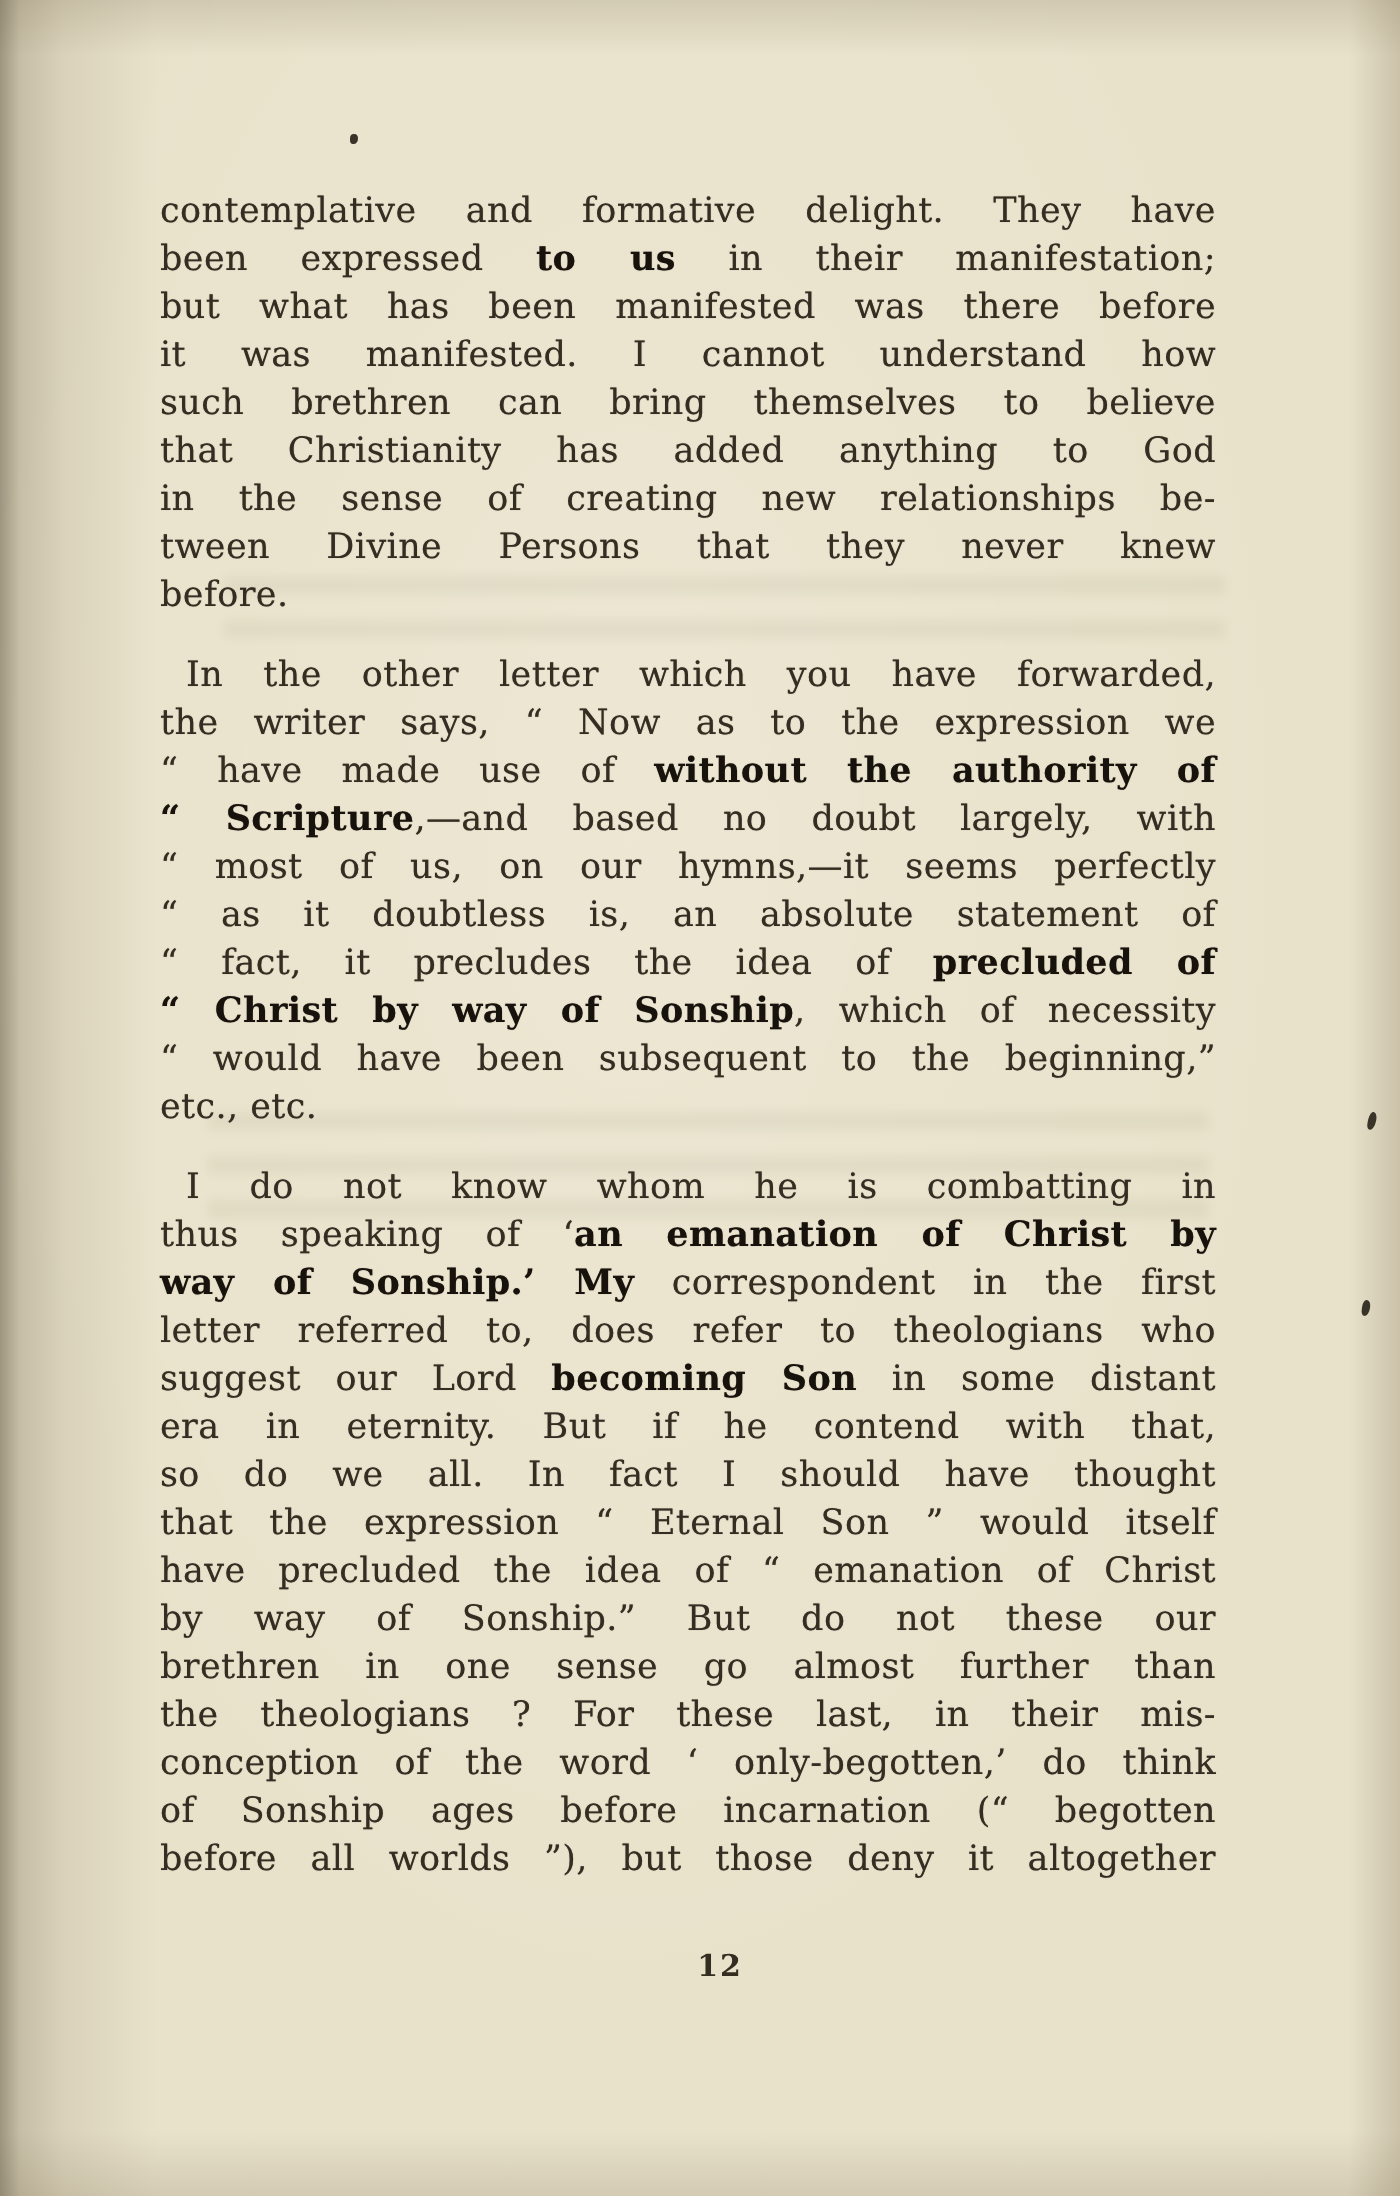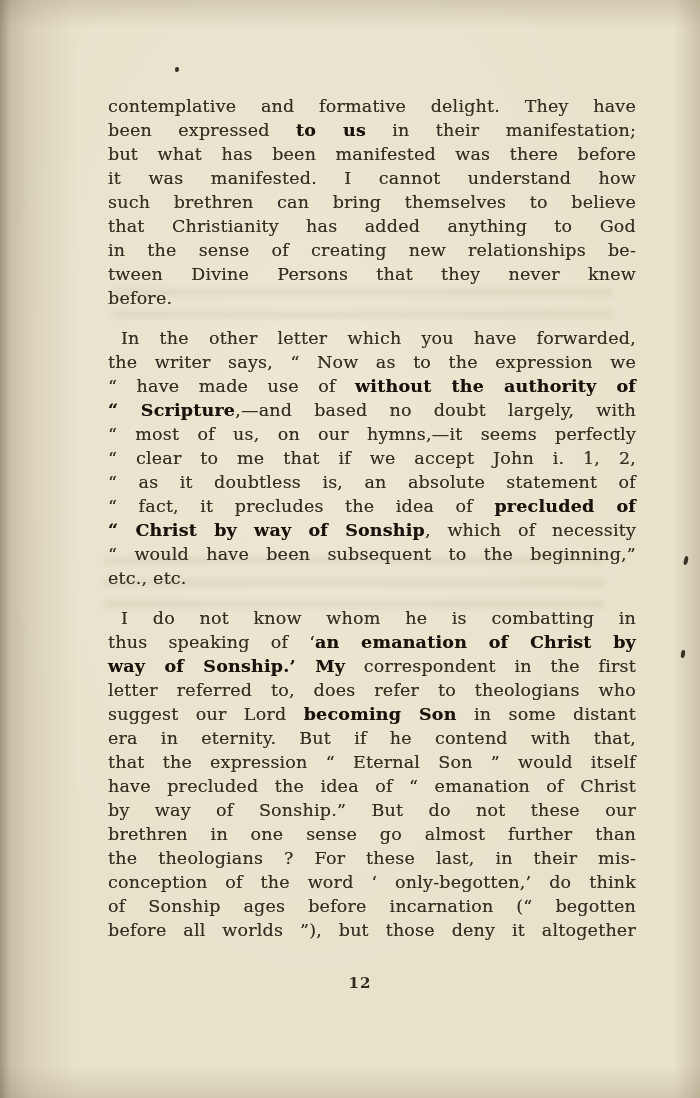--- a/index.html
+++ b/index.html
@@ -20,21 +20,21 @@
     background:
       radial-gradient(ellipse at 45% 38%, rgba(255,255,255,0.16), rgba(0,0,0,0) 62%),
       linear-gradient(90deg, rgba(88,79,58,0.52) 0px, rgba(118,106,80,0.30) 10px, rgba(148,136,108,0.18) 32px, rgba(0,0,0,0) 78px),
       linear-gradient(270deg, rgba(132,120,90,0.30) 0px, rgba(0,0,0,0) 26px),
       linear-gradient(180deg, rgba(132,120,90,0.24) 0px, rgba(0,0,0,0) 28px),
       linear-gradient(0deg, rgba(132,120,90,0.22) 0px, rgba(0,0,0,0) 32px),
       #e9e2cb;
   }
   .text-block {
     position: absolute;
-    left: 108px;
+    left: 80px;
     top: 94px;
     width: 528px;
     color: #332d22;
     font-size: 17.5px;
     line-height: 24px;
     letter-spacing: 0.2px;
     text-shadow: 0 0 0.4px rgba(51,45,34,0.55);
   }
   .paragraph {
     margin: 0 0 16px 0;
@@ -110,34 +110,34 @@
         <div class="line"><span>in the sense of creating new relationships be-</span></div>
         <div class="line"><span>tween Divine Persons that they never knew</span></div>
         <div class="line lastline"><span>before.</span></div>
       </div>
       <div class="paragraph">
         <div class="line indent"><span>In the other letter which you have forwarded,</span></div>
         <div class="line"><span>the writer says, “ Now as to the expression we</span></div>
         <div class="line"><span>“ have made use of </span><span class="bold">without the authority of</span></div>
         <div class="line"><span class="bold">“ Scripture</span><span>,—and based no doubt largely, with</span></div>
         <div class="line"><span>“ most of us, on our hymns,—it seems perfectly</span></div>
-        <div class="line"><span>“ clear to me that if we accept John i. 1, 2,</span></div>
         <div class="line"><span>“ as it doubtless is, an absolute statement of</span></div>
         <div class="line"><span>“ fact, it precludes the idea of </span><span class="bold">precluded of</span></div>
         <div class="line"><span class="bold">“ Christ by way of Sonship</span><span>, which of necessity</span></div>
         <div class="line"><span>“ would have been subsequent to the beginning,”</span></div>
         <div class="line lastline"><span>etc., etc.</span></div>
       </div>
       <div class="paragraph">
         <div class="line indent"><span>I do not know whom he is combatting in</span></div>
         <div class="line"><span>thus speaking of ‘</span><span class="bold">an emanation of Christ by</span></div>
         <div class="line"><span class="bold">way of Sonship.’ My</span><span> correspondent in the first</span></div>
         <div class="line"><span>letter referred to, does refer to theologians who</span></div>
         <div class="line"><span>suggest our Lord </span><span class="bold">becoming Son</span><span> in some distant</span></div>
         <div class="line"><span>era in eternity. But if he contend with that,</span></div>
+        <div class="line"><span>so do we all. In fact I should have thought</span></div>
         <div class="line"><span>that the expression “ Eternal Son ” would itself</span></div>
         <div class="line"><span>have precluded the idea of “ emanation of Christ</span></div>
         <div class="line"><span>by way of Sonship.” But do not these our</span></div>
         <div class="line"><span>brethren in one sense go almost further than</span></div>
         <div class="line"><span>the theologians ? For these last, in their mis-</span></div>
         <div class="line"><span>conception of the word ‘ only-begotten,’ do think</span></div>
         <div class="line"><span>of Sonship ages before incarnation (“ begotten</span></div>
         <div class="line"><span>before all worlds ”), but those deny it altogether</span></div>
       </div>
     </div>

